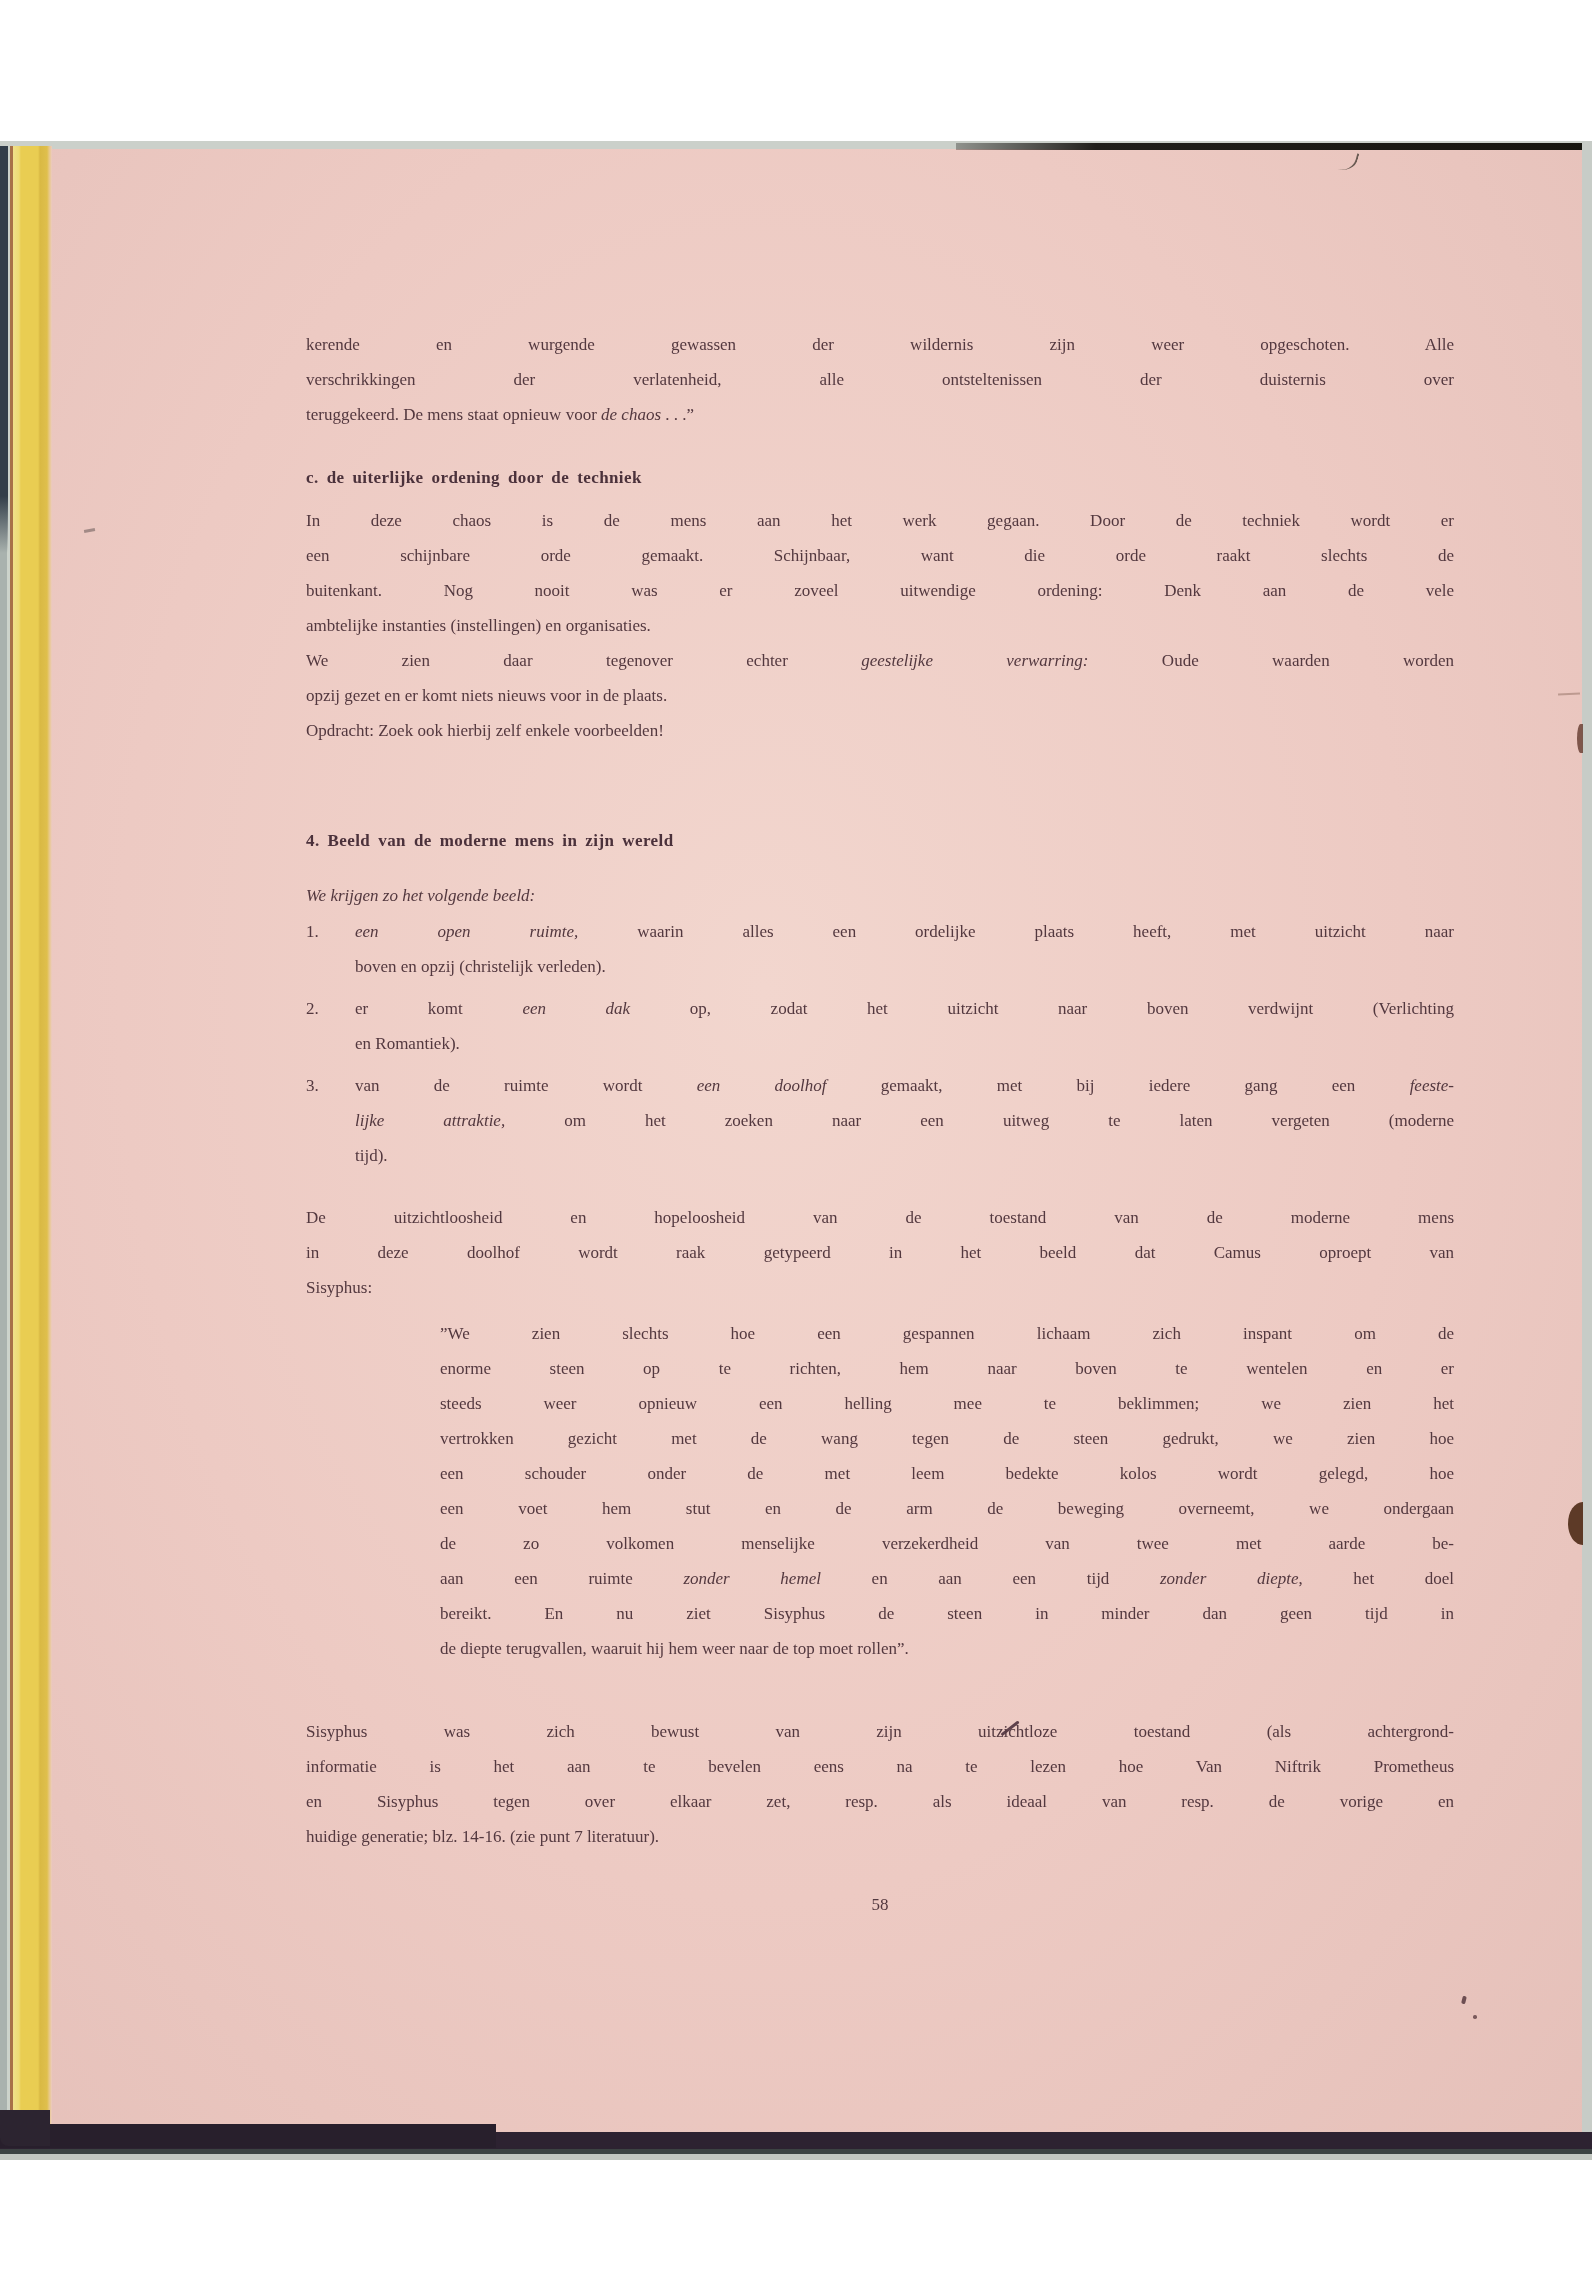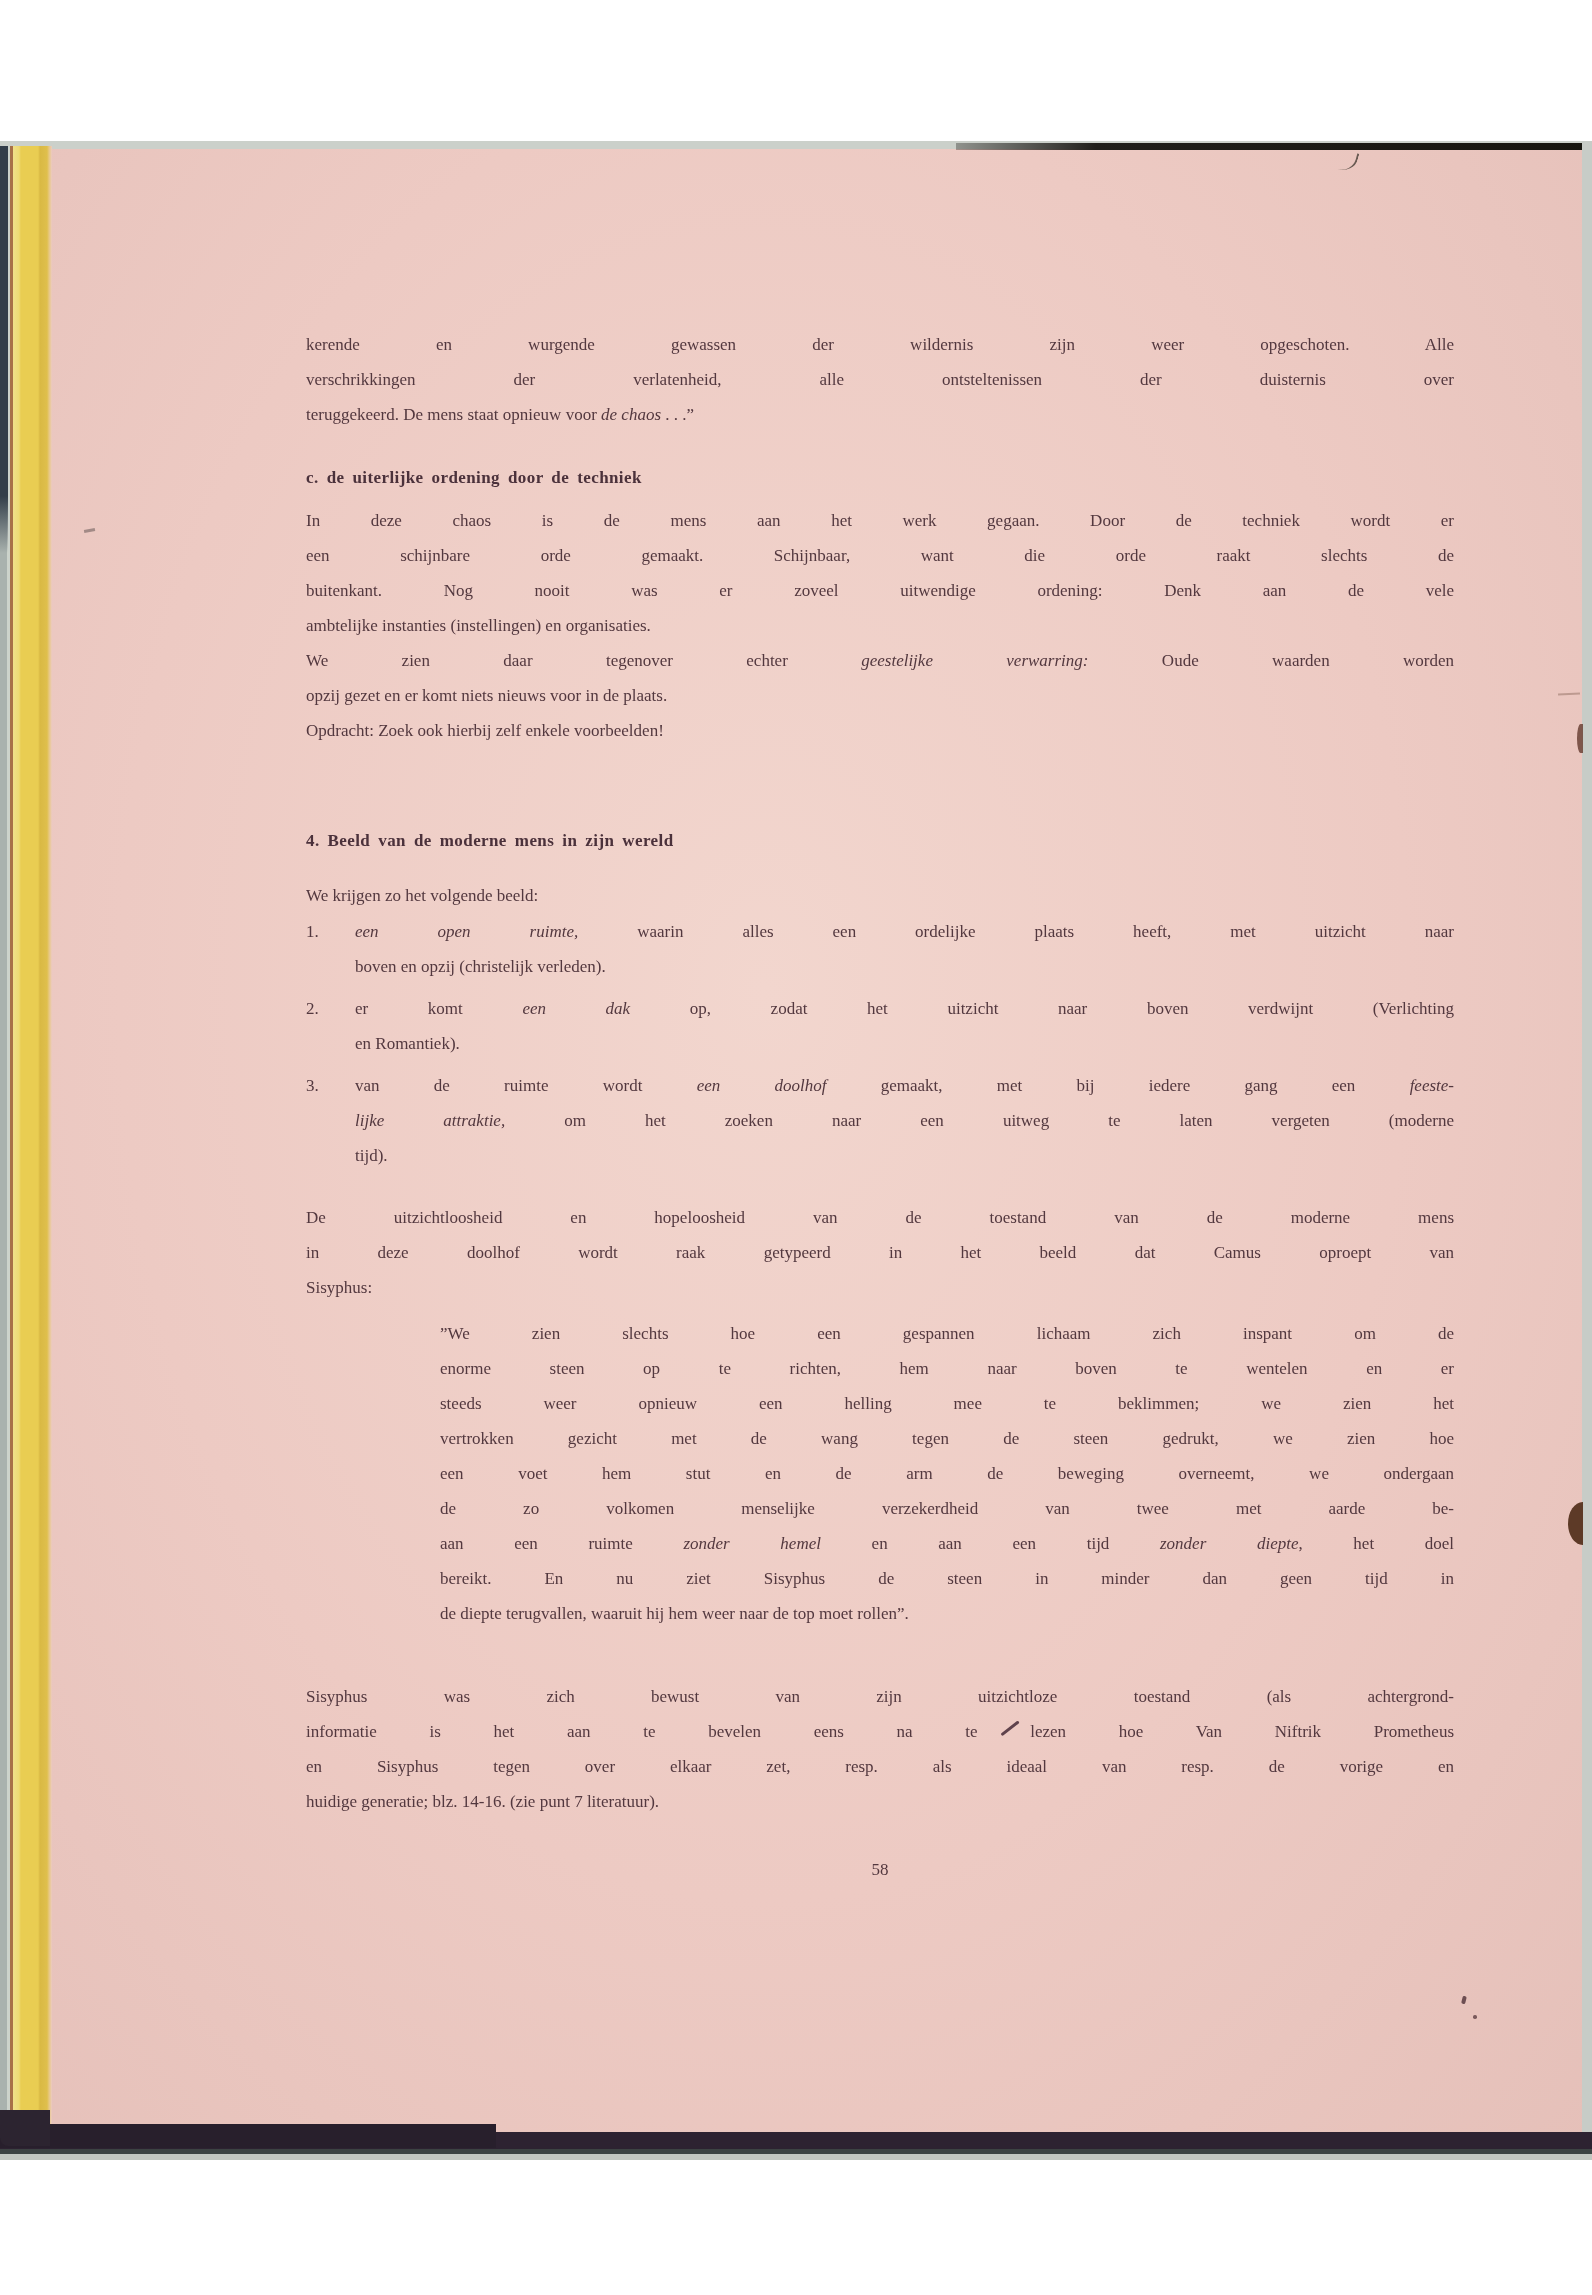--- a/index.html
+++ b/index.html
@@ -50,21 +50,21 @@
   .line{text-align:justify;text-align-last:justify;}
   .line.last{text-align-last:auto;}
   .heading .line{font-weight:bold;word-spacing:.2em;letter-spacing:0.4px;color:#4b313b;text-align-last:auto;}
   .li{position:relative;padding-left:49px;}
   .li .marker{position:absolute;left:0;top:0;}
   .li + .li{margin-top:7px;}
   .quote{margin-left:134px;}
   .pagenum{text-align:center;margin-top:33px;}
   i{font-style:italic;}
   
-  .mB{margin-top:28px;} .mC{margin-top:7.8px;} .mG{margin-top:75px;} .mH{margin-top:20px;}
+  .mB{margin-top:28px;} .mC{margin-top:7.8px;} .mG{margin-top:75px;} .mH{margin-top:20px;font-style:italic;}
   .mI{margin-top:1.7px;} .mJ{margin-top:27px;} .mK{margin-top:10.4px;} .mL{margin-top:48px;}
 </style>
 </head>
 <body>
 
 <div class="scan">
   <div class="edge-top"></div>
   <div class="cover-line"></div>
   <div class="cover-scribble"></div>
   <div class="edge-left"></div>
@@ -130,20 +130,21 @@
     <div class="blk mJ">
         <div class="line"><span>De uitzichtloosheid en hopeloosheid van de toestand van de moderne mens</span></div>
         <div class="line"><span>in deze doolhof wordt raak getypeerd in het beeld dat Camus oproept van</span></div>
         <div class="line last"><span>Sisyphus:</span></div>
       </div>
     <div class="blk mK quote">
         <div class="line"><span>”We zien slechts hoe een gespannen lichaam zich inspant om de</span></div>
         <div class="line"><span>enorme steen op te richten, hem naar boven te wentelen en er</span></div>
         <div class="line"><span>steeds weer opnieuw een helling mee te beklimmen; we zien het</span></div>
         <div class="line"><span>vertrokken gezicht met de wang tegen de steen gedrukt, we zien hoe</span></div>
+        <div class="line"><span>een schouder onder de met leem bedekte kolos wordt gelegd, hoe</span></div>
         <div class="line"><span>een voet hem stut en de arm de beweging overneemt, we ondergaan</span></div>
         <div class="line"><span>de zo volkomen menselijke verzekerdheid van twee met aarde be-</span></div>
         <div class="line"><span>aan een ruimte </span><i>zonder hemel</i><span> en aan een tijd </span><i>zonder diepte</i><span>, het doel</span></div>
         <div class="line"><span>bereikt. En nu ziet Sisyphus de steen in minder dan geen tijd in</span></div>
         <div class="line last"><span>de diepte terugvallen, waaruit hij hem weer naar de top moet rollen”.</span></div>
       </div>
     <div class="blk mL">
         <div class="line"><span>Sisyphus was zich bewust van zijn uitzichtloze toestand (als achtergrond-</span></div>
         <div class="line"><span>informatie is het aan te bevelen eens na te lezen hoe Van Niftrik Prometheus</span></div>
         <div class="line"><span>en Sisyphus tegen over elkaar zet, resp. als ideaal van resp. de vorige en</span></div>

